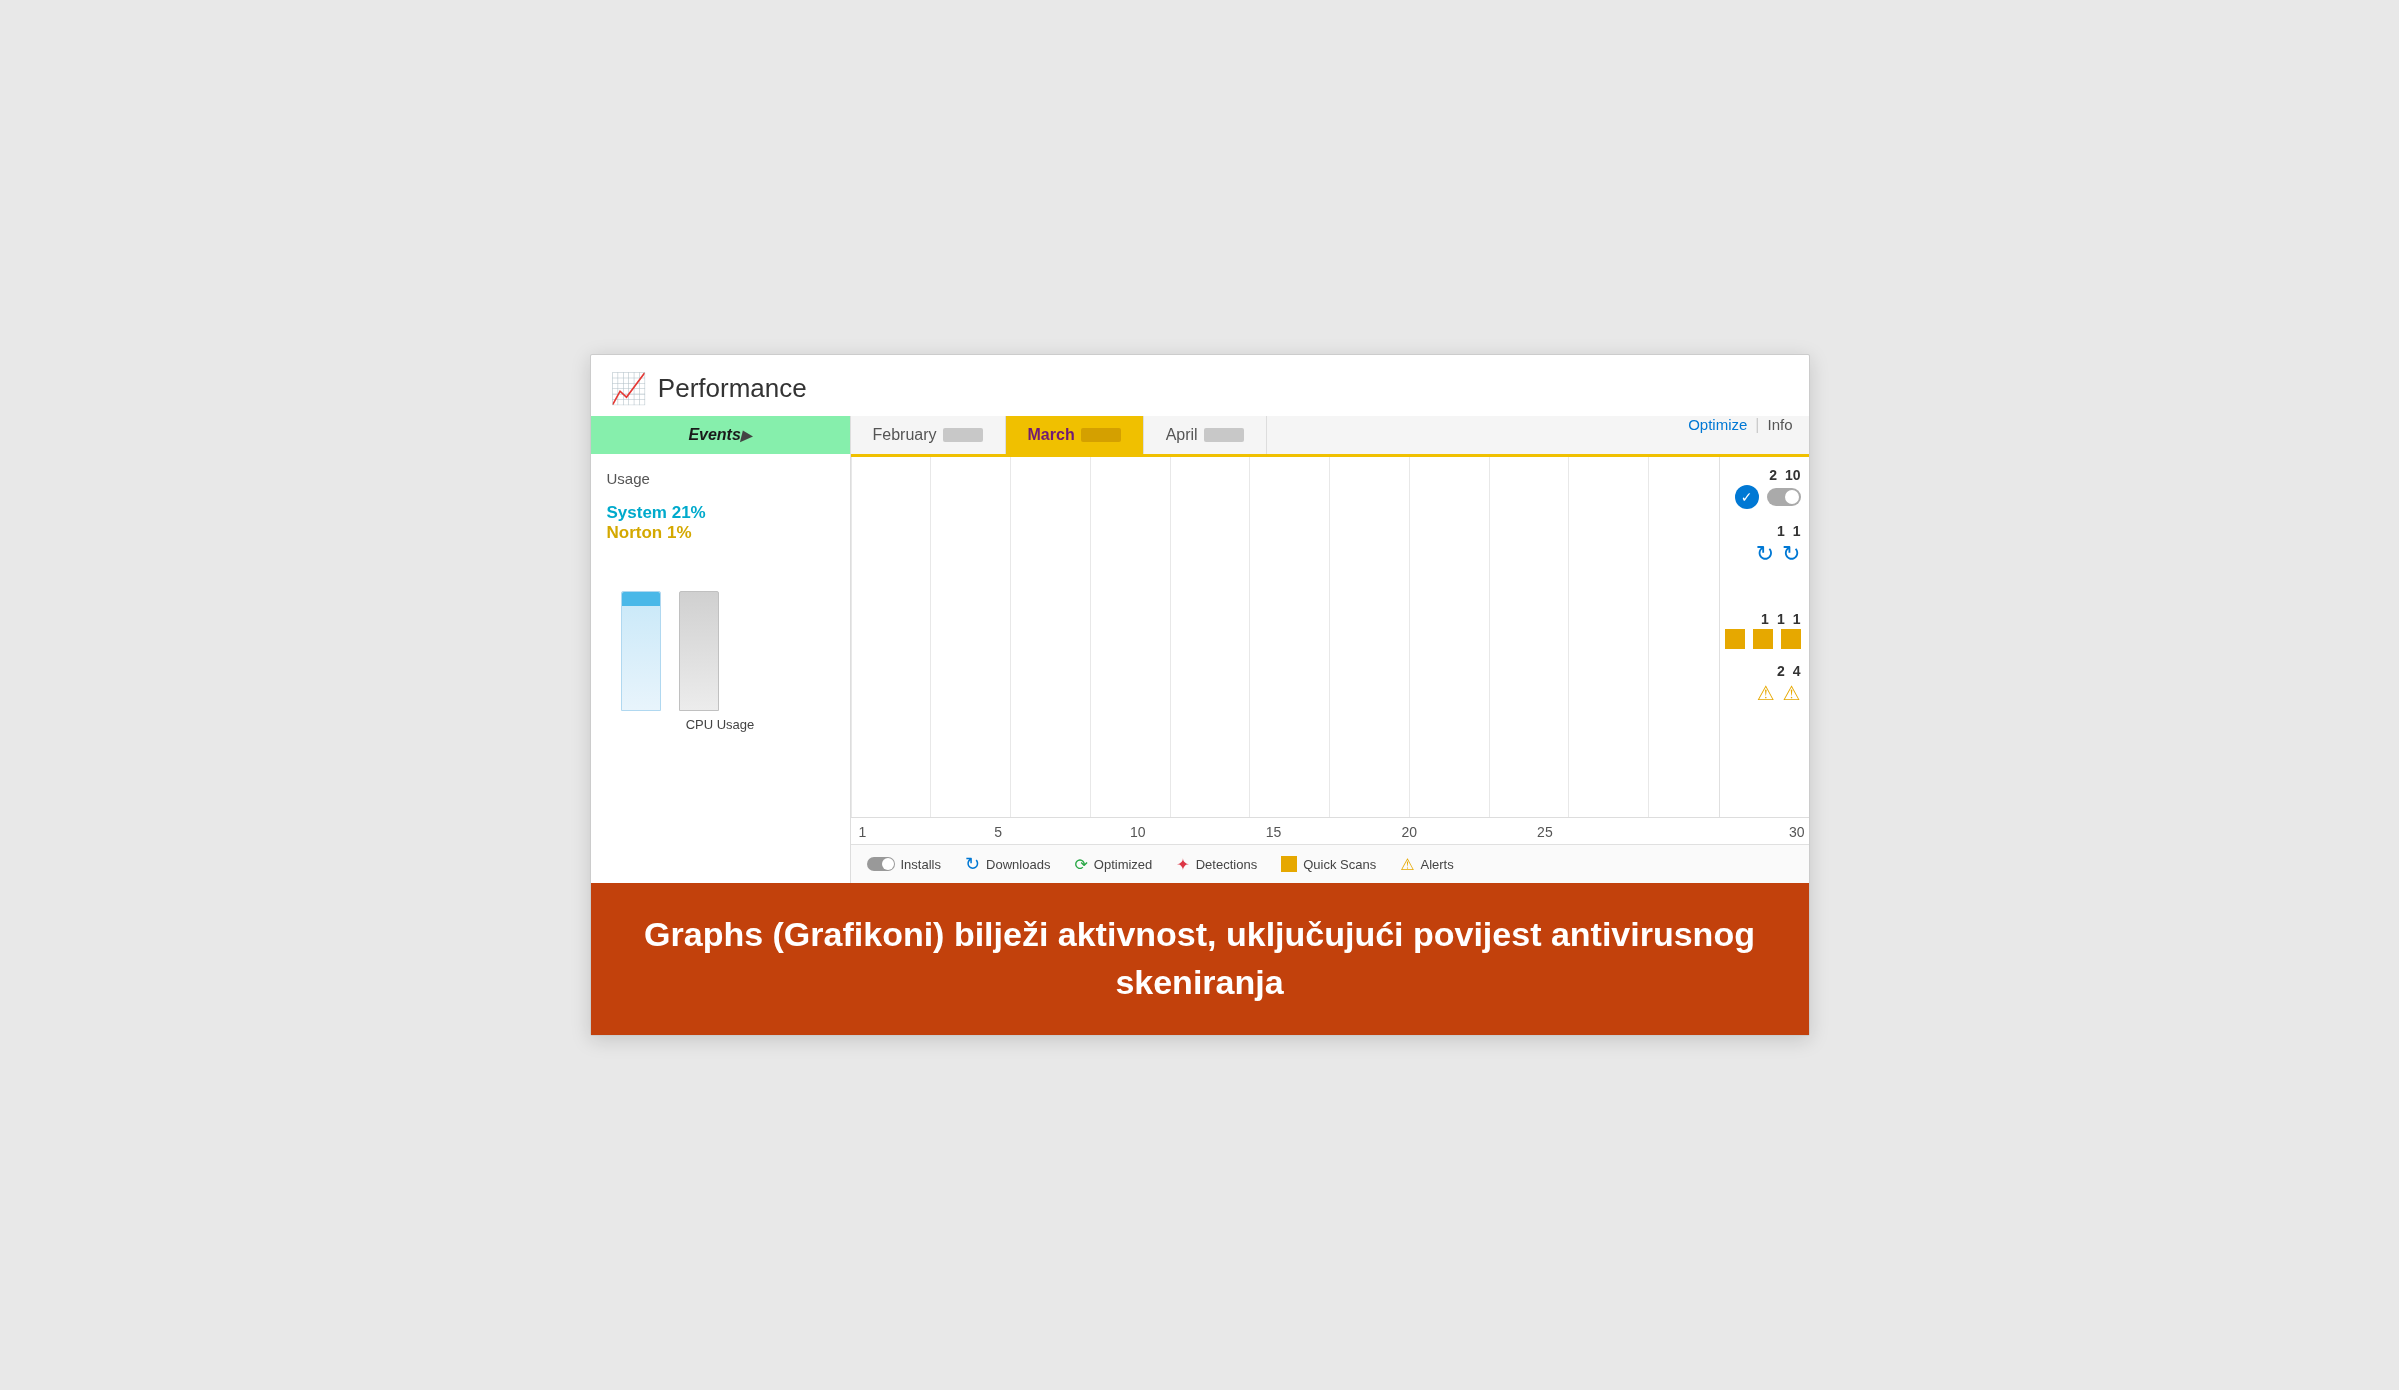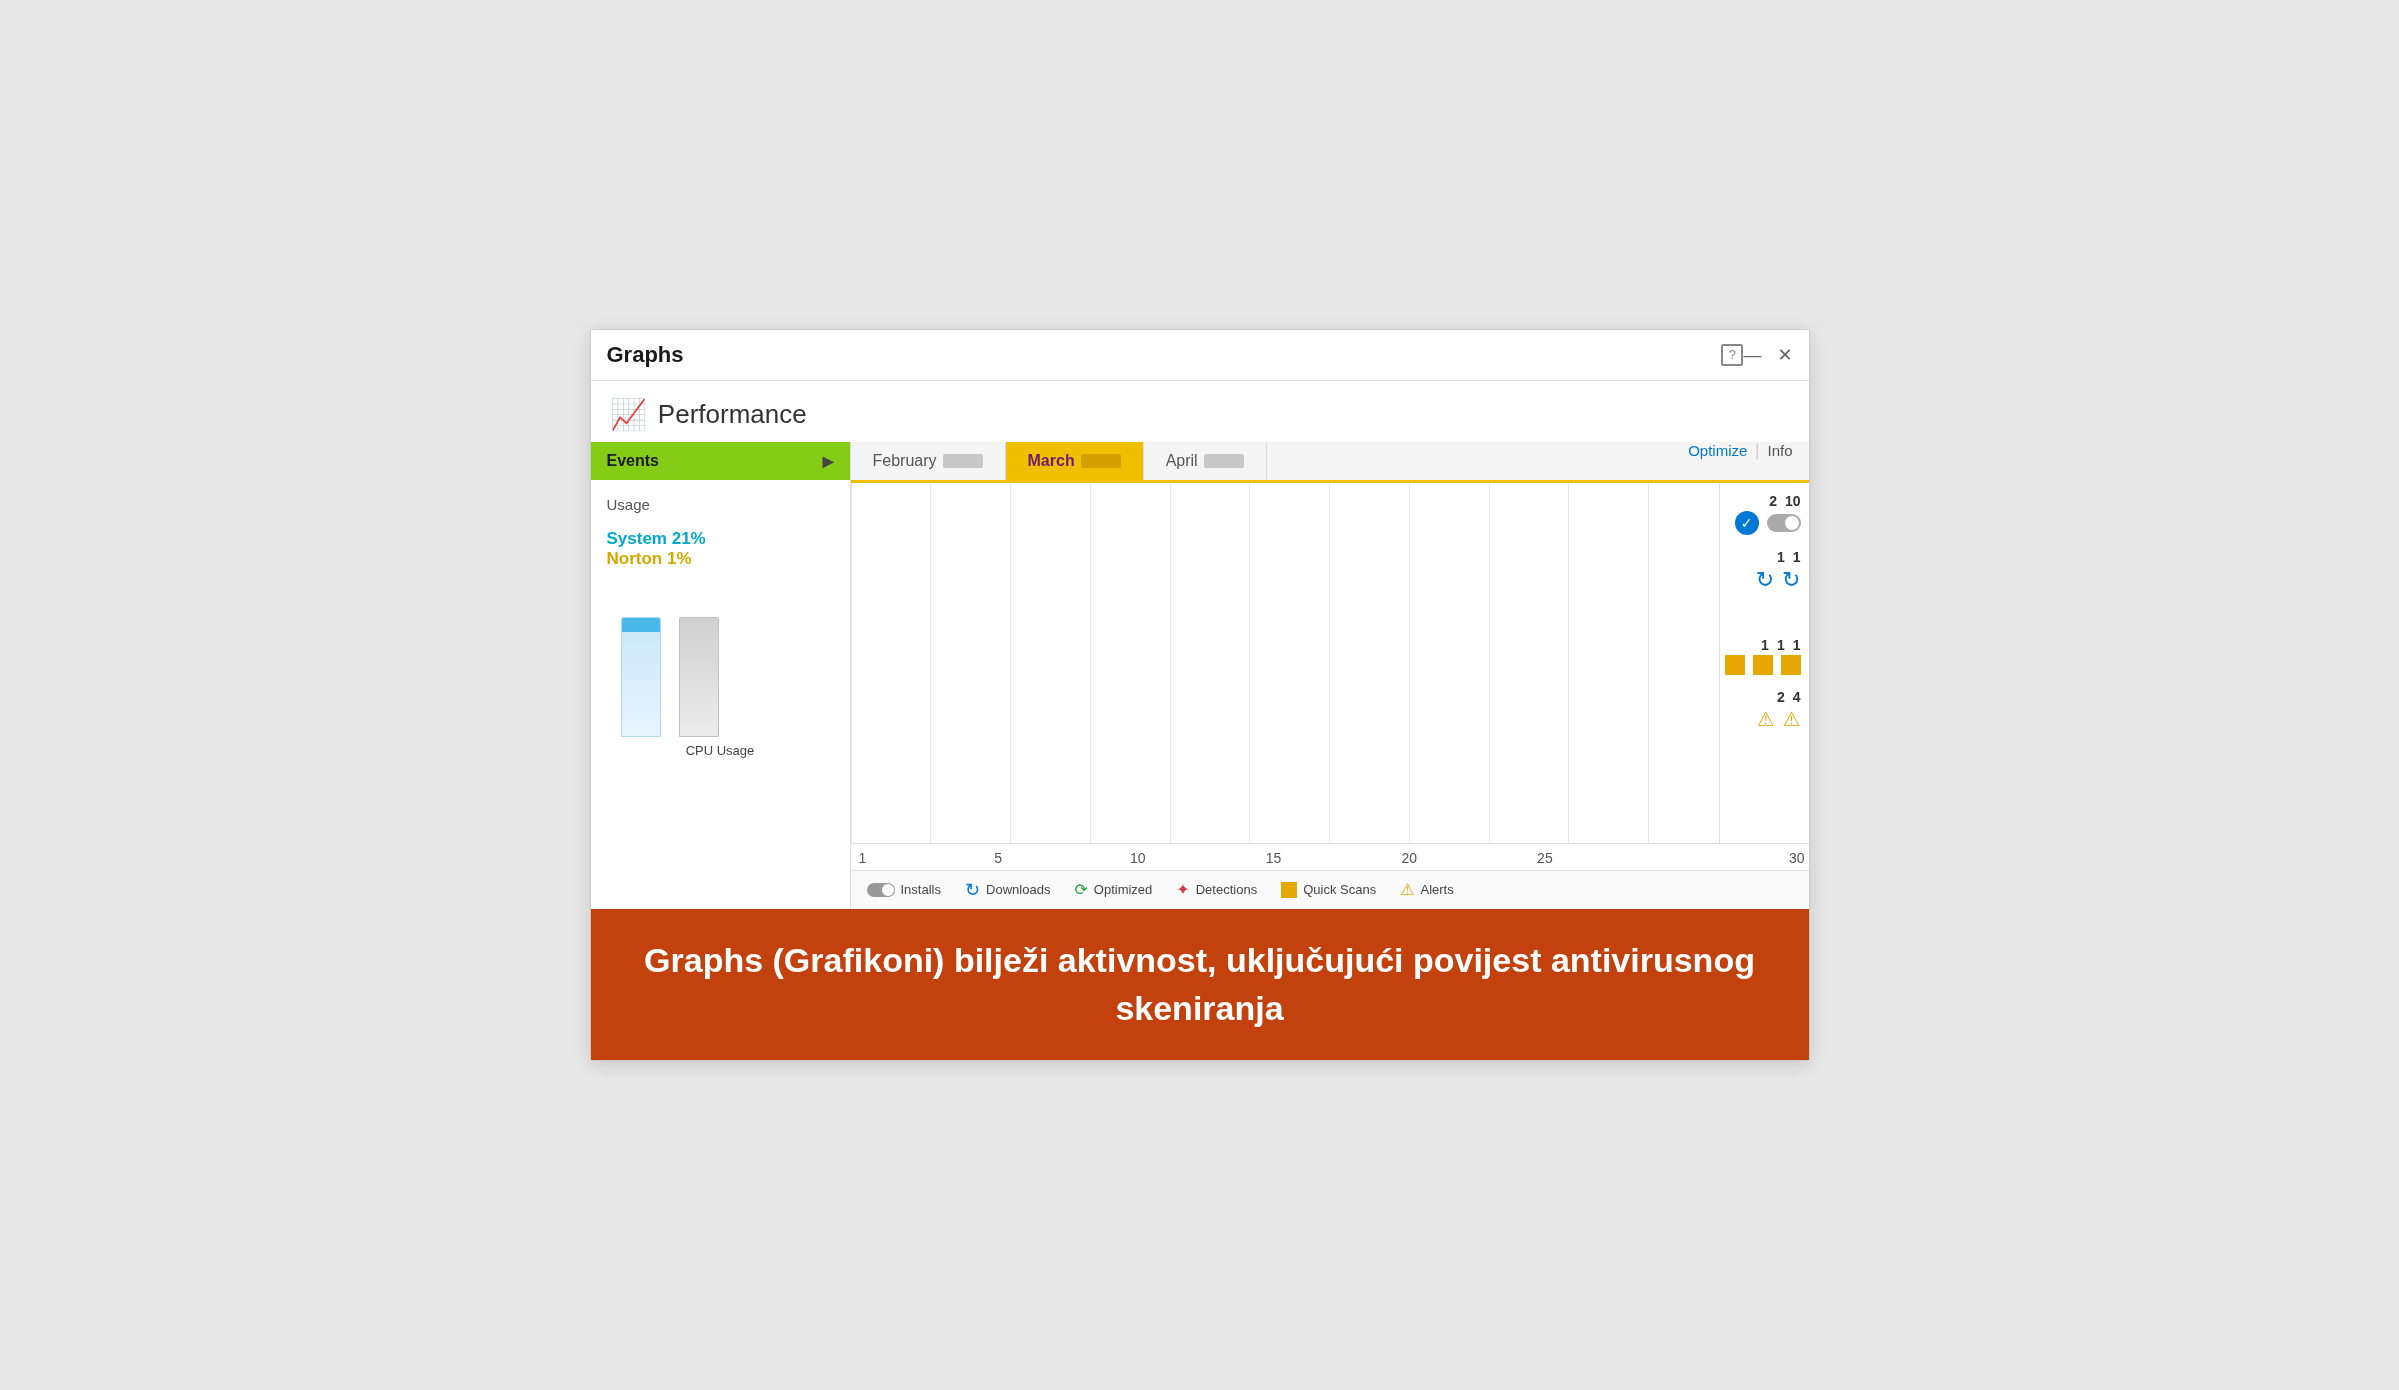--- a/index.html
+++ b/index.html
@@ -81,26 +81,27 @@
     
     .left-panel {
       width: 260px;
       min-width: 260px;
       border-right: 1px solid #ddd;
       padding: 0;
     }
     .events-header {
       display: flex;
       align-items: center;
-      justify-content: space-between;
-      background: #84cc16;
+      justify-content: center;
+      background: #86efac;
       padding: 10px 16px;
       font-weight: 700;
       font-size: 16px;
       color: #1a1a1a;
+      font-style: italic;
     }
     .events-arrow {
       font-size: 14px;
       color: #444;
     }
     .usage-label {
       padding: 16px 16px 8px 16px;
       font-size: 15px;
       color: #555;
     }
@@ -394,28 +395,20 @@
       font-size: 34px;
       font-weight: 600;
       line-height: 1.4;
     }
   </style>
 </head>
 <body>
 
 <div class="window">
 
-  <div class="title-bar">
-    <span class="title-bar-title">Graphs</span>
-    <span class="help-icon">?</span>
-    <div class="window-controls">
-      <button class="win-btn">—</button>
-      <button class="win-btn">✕</button>
-    </div>
-  </div>
 
   <div class="section-header">
     <span class="perf-icon">📈</span>
     <span class="section-title">Performance</span>
   </div>
 
   <div class="main-content">
 
     <div class="left-panel">
       <div class="events-header">

